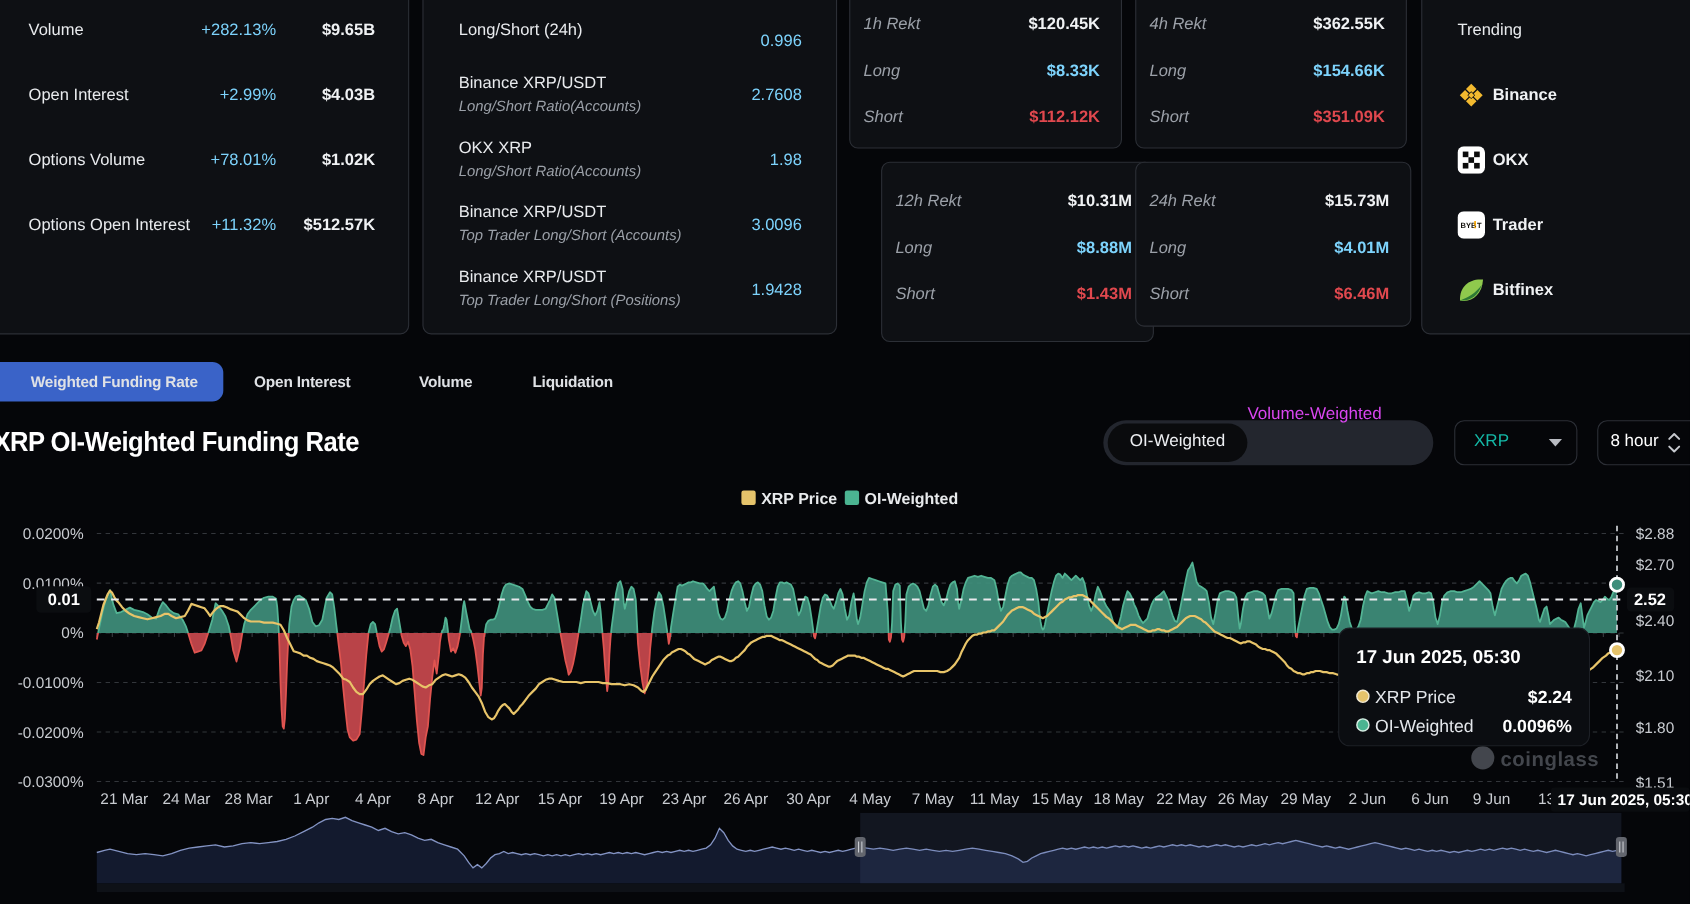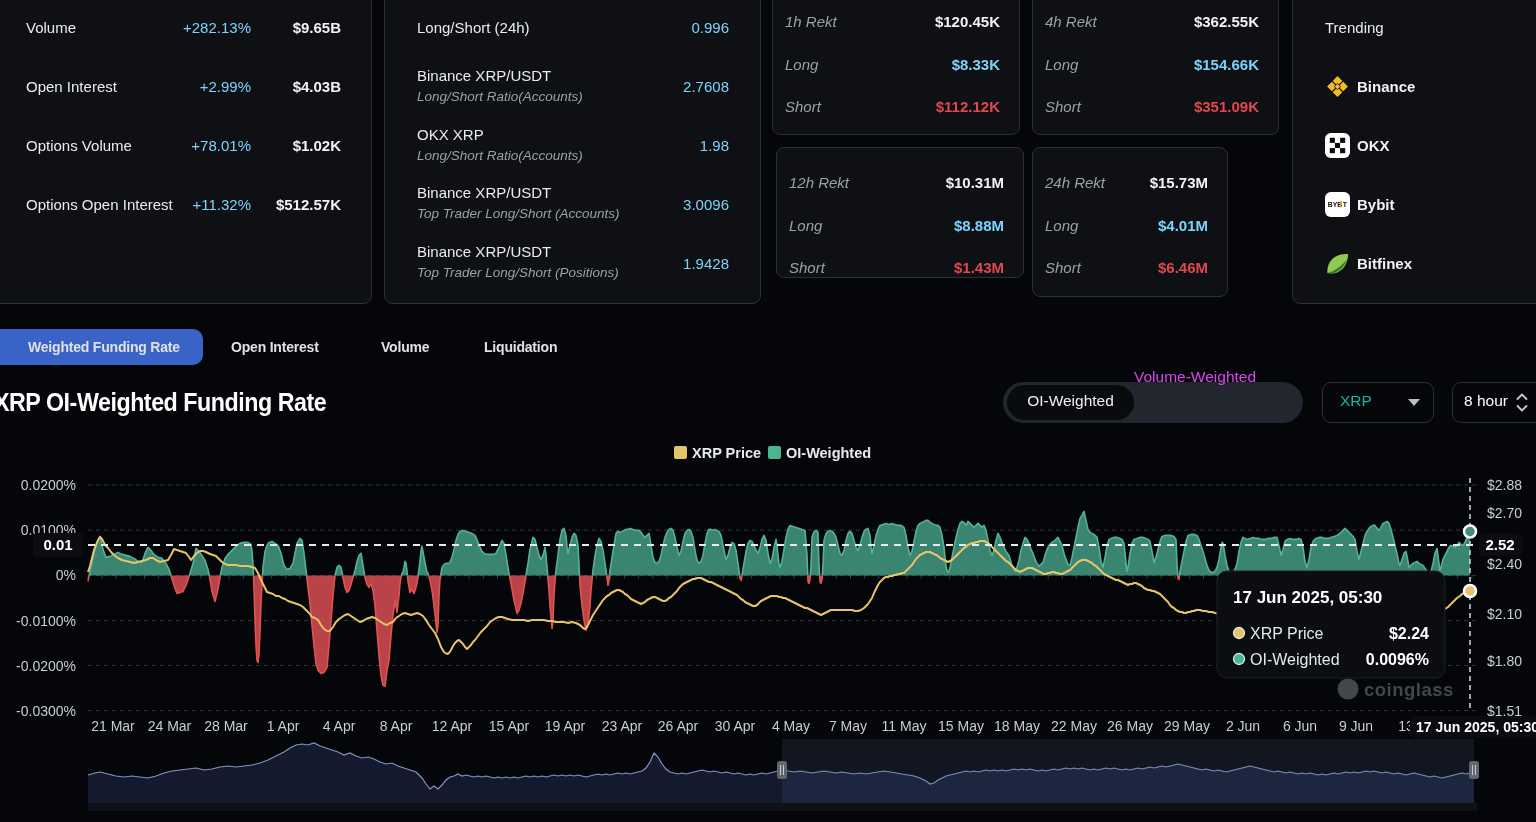--- a/index.html
+++ b/index.html
@@ -25,21 +25,21 @@
     <div class="val ra" style="right:30px;top:97px">$4.03B</div>
     <div class="lbl" style="left:55px;top:156px">Options Volume</div>
     <div class="grn ra" style="right:120px;top:156px">+78.01%</div>
     <div class="val ra" style="right:30px;top:156px">$1.02K</div>
     <div class="lbl" style="left:55px;top:215px">Options Open Interest</div>
     <div class="grn ra" style="right:120px;top:215px">+11.32%</div>
     <div class="val ra" style="right:30px;top:215px">$512.57K</div>
   </div>
 <div class="panel" style="left:384px;top:-20px;width:377px;height:324px">
     <div class="lbl" style="left:32px;top:38px">Long/Short (24h)</div>
-    <div class="grn ra" style="right:31px;top:38px">0.996</div>
+    <div class="grn ra" style="right:31px;top:48px">0.996</div>
     <div class="lbl" style="left:32px;top:86px">Binance XRP/USDT</div>
     <div class="sub" style="left:32px;top:108px">Long/Short Ratio(Accounts)</div>
     <div class="grn ra" style="right:31px;top:97px">2.7608</div>
     <div class="lbl" style="left:32px;top:145px">OKX XRP</div>
     <div class="sub" style="left:32px;top:167px">Long/Short Ratio(Accounts)</div>
     <div class="grn ra" style="right:31px;top:156px">1.98</div>
     <div class="lbl" style="left:32px;top:203px">Binance XRP/USDT</div>
     <div class="sub" style="left:32px;top:225px">Top Trader Long/Short (Accounts)</div>
     <div class="grn ra" style="right:31px;top:215px">3.0096</div>
     <div class="lbl" style="left:32px;top:262px">Binance XRP/USDT</div>
@@ -55,29 +55,29 @@
     <div class="red ra bold" style="right:19px;top:117px">$112.12K</div>
   </div>
 <div class="panel" style="left:1032px;top:-20px;width:247px;height:155px">
     <div class="sub" style="left:12px;top:32px;font-size:15px">4h Rekt</div>
     <div class="val ra" style="right:19px;top:32px">$362.55K</div>
     <div class="sub" style="left:12px;top:75px;font-size:15px">Long</div>
     <div class="grn ra bold" style="right:19px;top:75px">$154.66K</div>
     <div class="sub" style="left:12px;top:117px;font-size:15px">Short</div>
     <div class="red ra bold" style="right:19px;top:117px">$351.09K</div>
   </div>
-<div class="panel" style="left:776px;top:147px;width:248px;height:131px">
+<div class="panel" style="left:801px;top:147px;width:248px;height:164px">
     <div class="sub" style="left:12px;top:26px;font-size:15px">12h Rekt</div>
     <div class="val ra" style="right:19px;top:26px">$10.31M</div>
     <div class="sub" style="left:12px;top:69px;font-size:15px">Long</div>
     <div class="grn ra bold" style="right:19px;top:69px">$8.88M</div>
     <div class="sub" style="left:12px;top:111px;font-size:15px">Short</div>
     <div class="red ra bold" style="right:19px;top:111px">$1.43M</div>
   </div>
-<div class="panel" style="left:1032px;top:147px;width:196px;height:150px">
+<div class="panel" style="left:1032px;top:147px;width:251px;height:150px">
     <div class="sub" style="left:12px;top:26px;font-size:15px">24h Rekt</div>
     <div class="val ra" style="right:19px;top:26px">$15.73M</div>
     <div class="sub" style="left:12px;top:69px;font-size:15px">Long</div>
     <div class="grn ra bold" style="right:19px;top:69px">$4.01M</div>
     <div class="sub" style="left:12px;top:111px;font-size:15px">Short</div>
     <div class="red ra bold" style="right:19px;top:111px">$6.46M</div>
   </div>
 <div class="panel" style="left:1292px;top:-20px;width:260px;height:324px">
     <div class="lbl" style="left:32px;top:38px">Trending</div>
     <div style="position:absolute;left:32px;top:93px;width:25px;height:25px"><svg width="25" height="25" viewBox="0 0 24 24">
@@ -100,21 +100,21 @@
         <rect x="14.5" y="14.5" width="4.9" height="4.9" fill="#0b0b0b"></rect>
       </svg></div>
     <div class="val bold" style="left:64px;top:156px;right:auto">OKX</div>
     <div style="position:absolute;left:32px;top:211px;width:25px;height:25px"><svg width="25" height="25" viewBox="0 0 24 24">
         <rect x="0" y="0" width="24" height="24" rx="5.5" fill="#FFFFFF"></rect>
 <text x="2.6" y="14.8" font-family="Liberation Sans,sans-serif" font-size="6.6" font-weight="bold" fill="#12100B">BYB</text>
 <rect x="14.6" y="8.6" width="1.5" height="4" fill="#F7A600"></rect>
         <rect x="14.6" y="13.4" width="1.5" height="1.5" fill="#F7A600"></rect>
 <text x="17" y="14.8" font-family="Liberation Sans,sans-serif" font-size="6.6" font-weight="bold" fill="#12100B">T</text>
       </svg></div>
-    <div class="val bold" style="left:64px;top:215px;right:auto">Bybit</div>
+    <div class="val bold" style="left:64px;top:215px;right:auto">Trader</div>
     <div style="position:absolute;left:32px;top:270px;width:25px;height:25px"><svg width="25" height="25" viewBox="0 0 24 24">
 <path d="M2.2 21.2 C1.6 8.5 11 1.8 22.3 3 C21.6 16.8 11.5 23.6 2.2 21.2 Z" fill="#8FC94D"></path>
 <path d="M2.2 21.2 C10 22.4 17.8 18 21.2 7.6 C16 14.8 9 19.2 2.2 21.2 Z" fill="#2E7A35"></path>
       </svg></div>
     <div class="val bold" style="left:64px;top:274px;right:auto">Bitfinex</div>
   </div>
 
 <div style="position:absolute;left:-14px;top:329px;width:217px;height:36px;background:#3A63C8;border-radius:10px"></div>
 <div class="tab" style="left:28px">Weighted Funding Rate</div>
 <div class="tab" style="left:231px">Open Interest</div>

